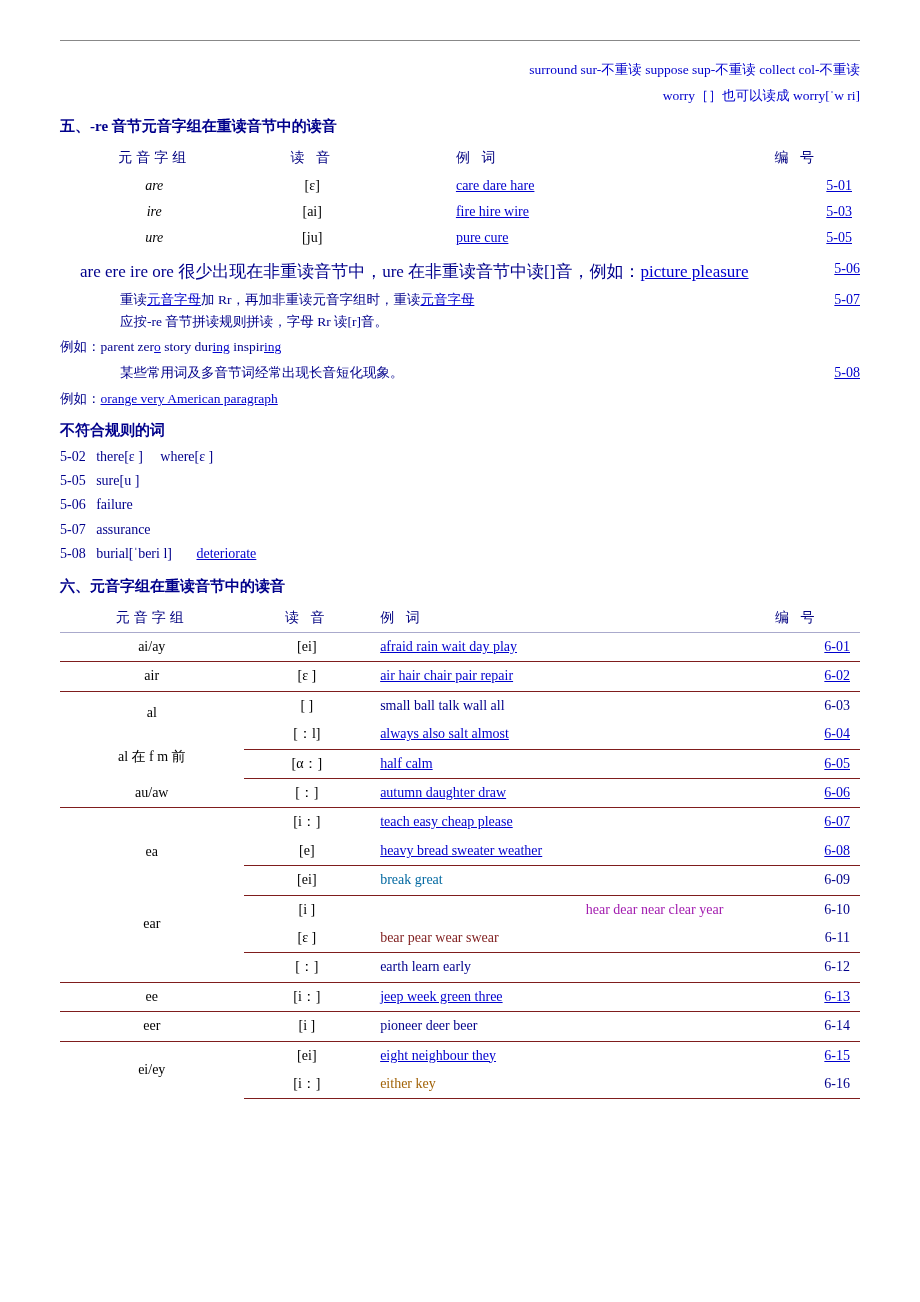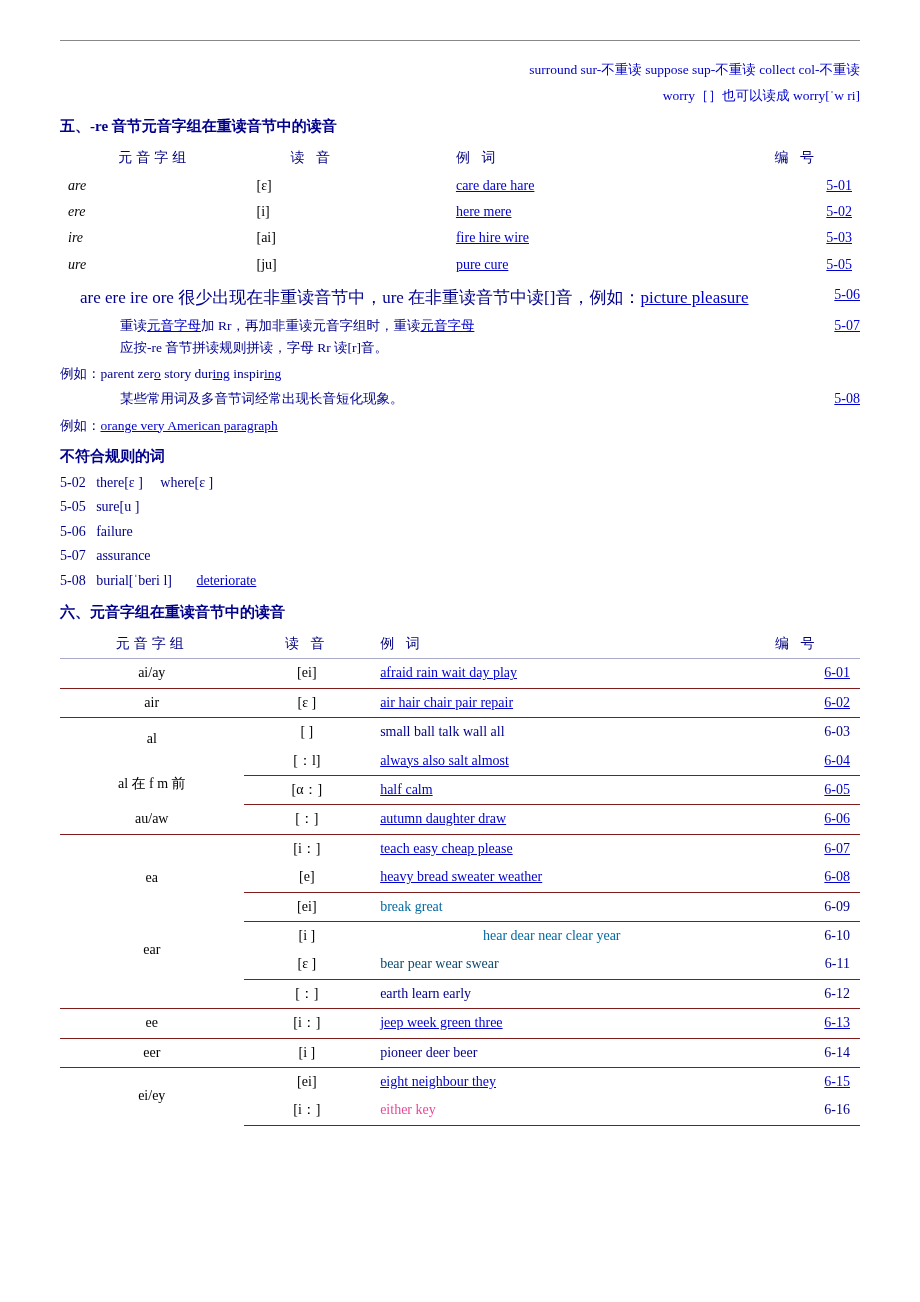--- a/index.html
+++ b/index.html
@@ -36,20 +36,21 @@
       color: #000080;
       font-weight: normal;
       font-size: 14px;
       letter-spacing: 4px;
       padding: 3px 8px;
       text-align: center;
     }
     table.phonics-table td {
       color: #00008B;
       padding: 2px 8px;
+      text-align: center;
       font-size: 14px;
     }
     table.phonics-table td.vowel-group {
       color: #000;
       font-style: italic;
     }
     table.phonics-table td.phonetic {
       color: #000;
     }
     table.phonics-table td.examples {
@@ -141,26 +142,20 @@
       <th style="text-align:left; padding-left:80px;">例 词</th>
       <th>编 号</th>
     </tr>
   </thead>
   <tbody>
     <tr>
       <td class="vowel-group">are</td>
       <td class="phonetic">[ε]</td>
       <td class="examples" style="padding-left:80px;"><span class="underline">care dare hare</span></td>
       <td class="code"><span class="underline">5-01</span></td>
-    </tr>
-    <tr>
-      <td class="vowel-group">ere</td>
-      <td class="phonetic">[i]</td>
-      <td class="examples" style="padding-left:80px;"><span class="underline">here mere</span></td>
-      <td class="code"><span class="underline">5-02</span></td>
     </tr>
     <tr>
       <td class="vowel-group">ire</td>
       <td class="phonetic">[ai]</td>
       <td class="examples" style="padding-left:80px;"><span class="underline">fire hire wire</span></td>
       <td class="code"><span class="underline">5-03</span></td>
     </tr>
     <tr>
       <td class="vowel-group">ure</td>
       <td class="phonetic">[ju]</td>
@@ -275,27 +270,27 @@
 
     <tr>
       <td class="ph">[ei]</td>
       <td class="ex-plain" style="text-align:left; color:#0369a1;">break great</td>
       <td class="cd">6-09</td>
     </tr>
 
     <tr class="no-border">
       <td class="vg" rowspan="2" style="vertical-align:middle;">ear</td>
       <td class="ph">[i ]</td>
-      <td class="ex-plain" style="text-align:center; color:#0369a1;">hear dear near clear year</td>
+      <td class="ex-plain" style="text-align:right; color:#a21caf;">hear dear near clear year</td>
       <td class="cd">6-10</td>
     </tr>
 
     <tr>
       <td class="ph">[ε ]</td>
-      <td class="ex-plain" style="text-align:left; color:#0c4a6e;">bear pear wear swear</td>
+      <td class="ex-plain" style="text-align:left; color:#7f1d1d;">bear pear wear swear</td>
       <td class="cd">6-11</td>
     </tr>
 
     <tr>
       <td class="vg"></td>
       <td class="ph">[：]</td>
       <td class="ex-plain" style="text-align:left; color:#00008B;">earth learn early</td>
       <td class="cd">6-12</td>
     </tr>
 
@@ -315,17 +310,17 @@
 
     <tr class="no-border">
       <td class="vg" rowspan="2" style="vertical-align:middle;">ei/ey</td>
       <td class="ph">[ei]</td>
       <td class="ex">eight neighbour they</td>
       <td class="cd"><span class="underline">6-15</span></td>
     </tr>
 
     <tr>
       <td class="ph">[i：]</td>
-      <td class="ex-plain" style="text-align:left; color:#ec4899;">either key</td>
+      <td class="ex-plain" style="text-align:left; color:#a16207;">either key</td>
       <td class="cd">6-16</td>
     </tr>
   </tbody>
 </table>
 
 </body></html>

